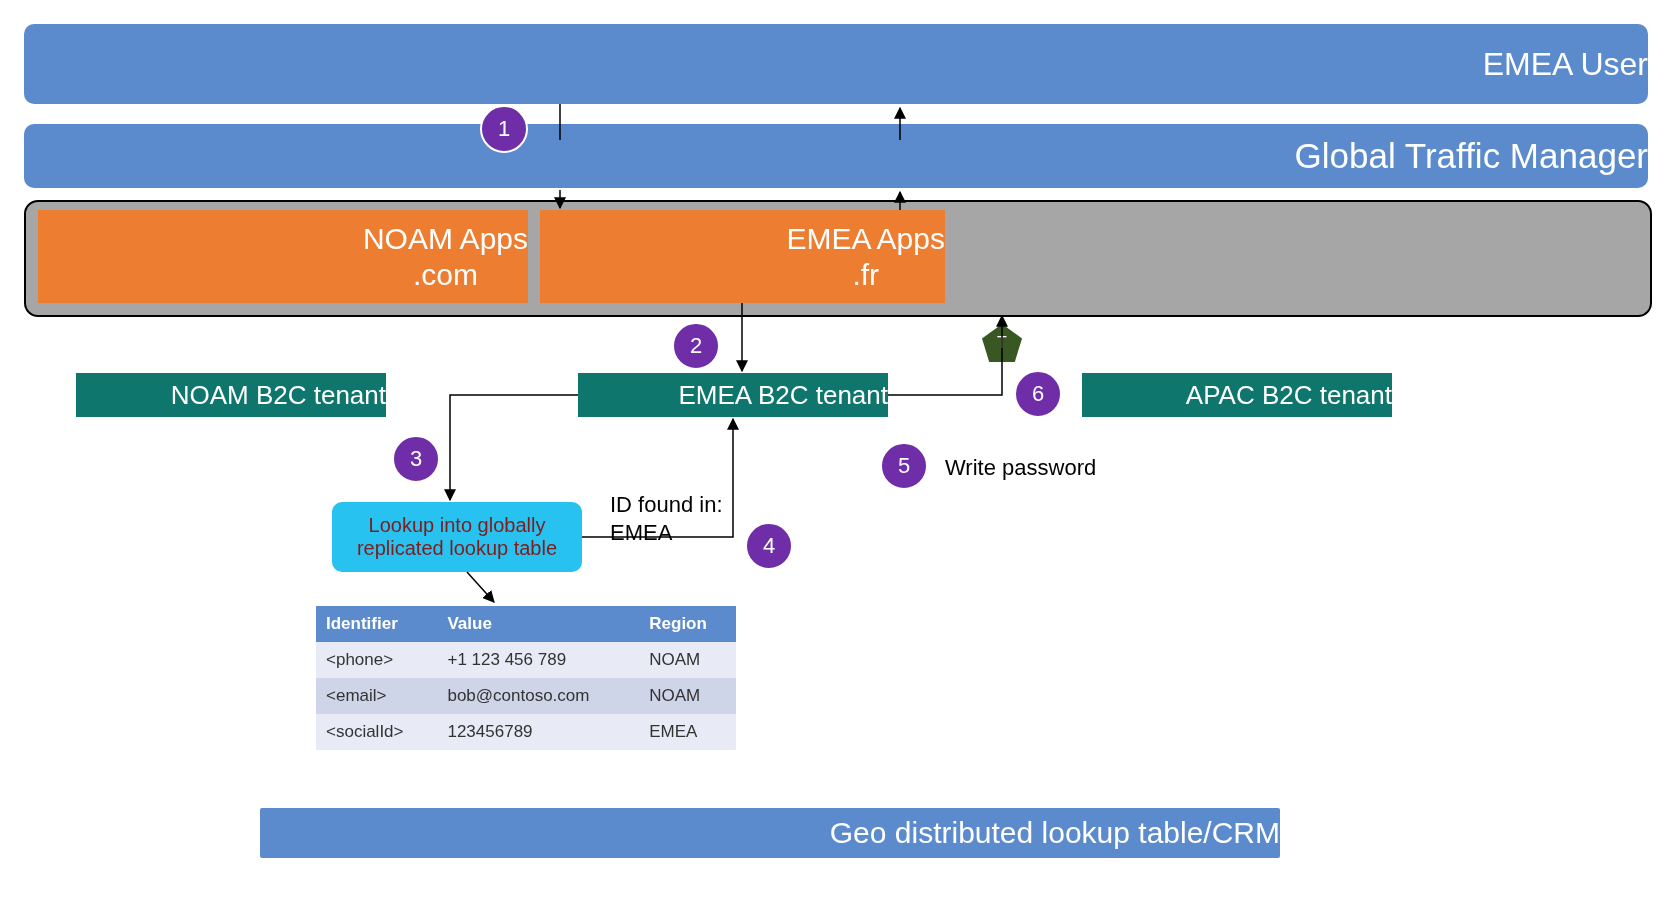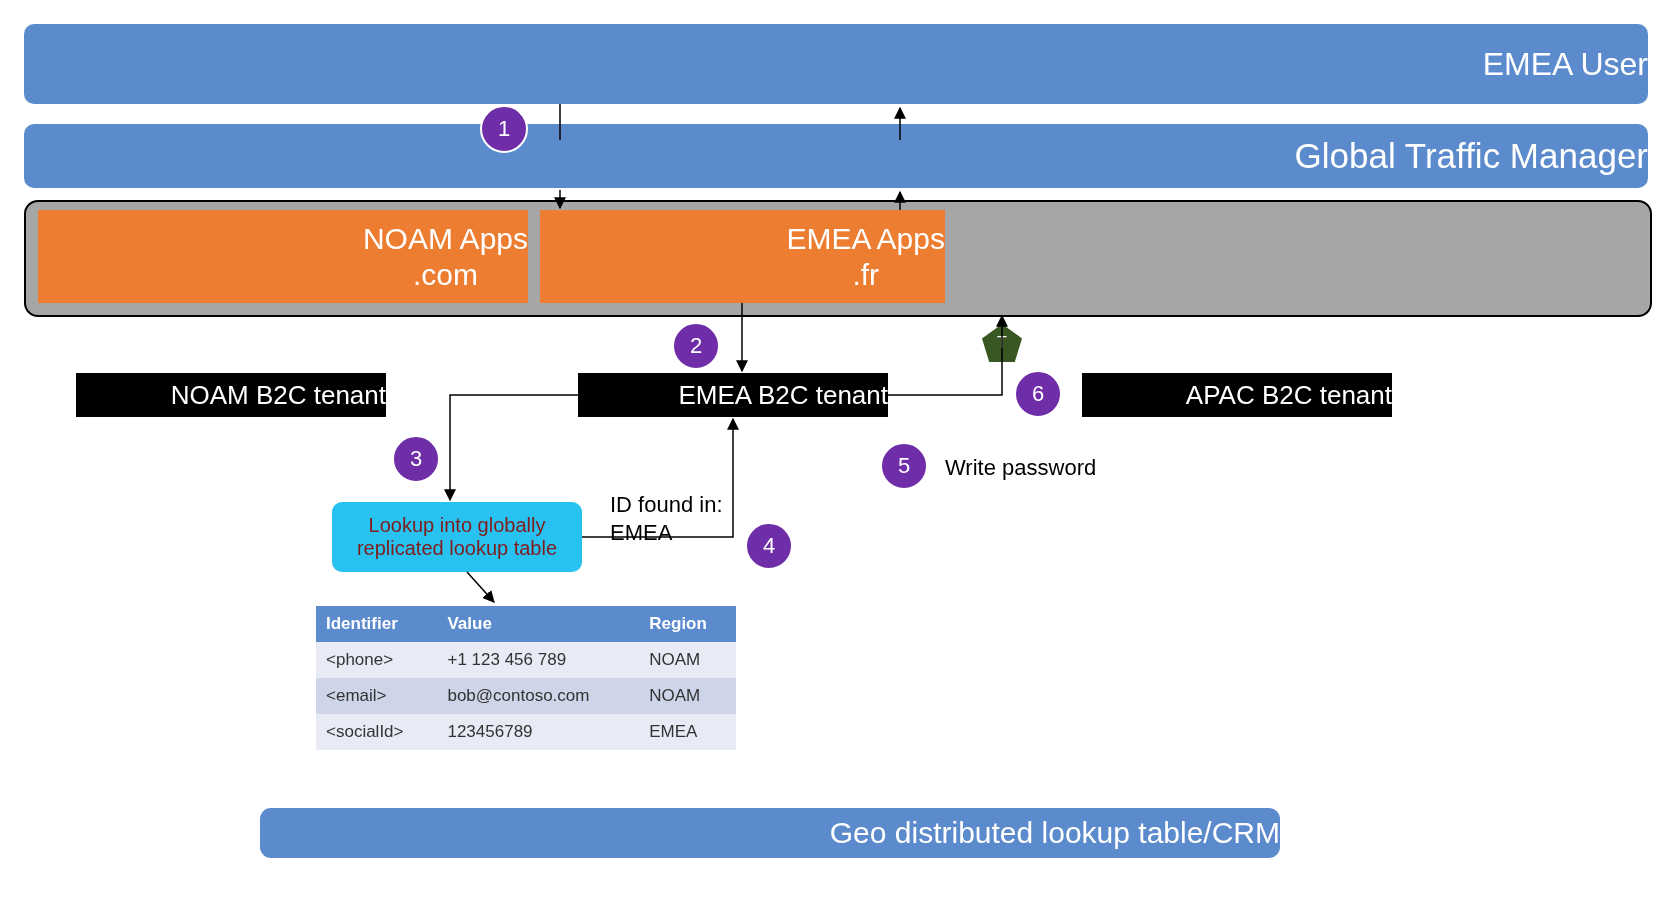--- a/index.html
+++ b/index.html
@@ -1,19 +1,19 @@
 <!DOCTYPE html>
 <html><head>
 <meta charset="utf-8">
 <style>
   html,body{margin:0;padding:0;width:1672px;height:908px;font-family:"Segoe UI",Arial,sans-serif;background:#fff;color:#000}
   .stage{position:relative;width:1672px;height:908px}
   .box{position:absolute;display:flex;align-items:center;justify-content:flex-end;text-align:center;box-sizing:border-box}
   .blue-round{background:#5b8bcc;color:#fff;border-radius:10px;font-size:32px}
-  .blue-rect{background:#000000;color:#fff;font-size:26px}
+  .blue-rect{background:#0f766e;color:#fff;font-size:26px}
   .orange{background:#ed7d31;color:#fff;border-radius:0;font-size:30px;line-height:1.2}
   .cyan{background:#27c2f0;color:#7f1d1d;border-radius:10px;font-size:20px;padding:0 10px}
   .gray-container{position:absolute;background:#a6a6a6;border:2px solid #000;border-radius:14px}
   .circle{position:absolute;width:44px;height:44px;border-radius:50%;background:#6f2da8;border:2px solid #fff;color:#fff;font-size:22px;display:flex;align-items:center;justify-content:center;font-weight:400}
   .pentagon{position:absolute;width:40px;height:38px;background:#385723;color:#fff;font-size:16px;display:flex;align-items:center;justify-content:center;clip-path:polygon(50% 0,100% 38%,82% 100%,18% 100%,0 38%)}
   .note{position:absolute;font-size:22px;color:#000}
   table.lookup{position:absolute;border-collapse:collapse;font-size:17px;width:420px}
   table.lookup th{background:#5b8bcc;color:#fff;text-align:left;font-weight:600;padding:8px 10px}
   table.lookup td{padding:8px 10px;color:#333}
   table.lookup tr.odd td{background:#e8ebf5}
@@ -57,21 +57,21 @@
   </div>
 
   <div class="note" style="left:610px;top:491px;line-height:1.25">
     <span>ID found in:</span><br>
     <span>EMEA</span>
   </div>
   <div class="note" style="left:945px;top:455px">
     <span>Write password</span>
   </div>
 
-  <div class="box blue-round" style="left:260px;top:808px;width:1020px;height:50px;font-size:30px;border-radius:11px">
+  <div class="box blue-round" style="left:260px;top:808px;width:1020px;height:50px;font-size:30px;border-radius:2px">
     <span>Geo distributed lookup table/CRM</span>
   </div>
 
   <div class="circle" style="left:480px;top:105px">
       <span>1</span>
     </div>
   <div class="circle" style="left:672px;top:322px">
       <span>2</span>
     </div>
   <div class="circle" style="left:392px;top:435px">

